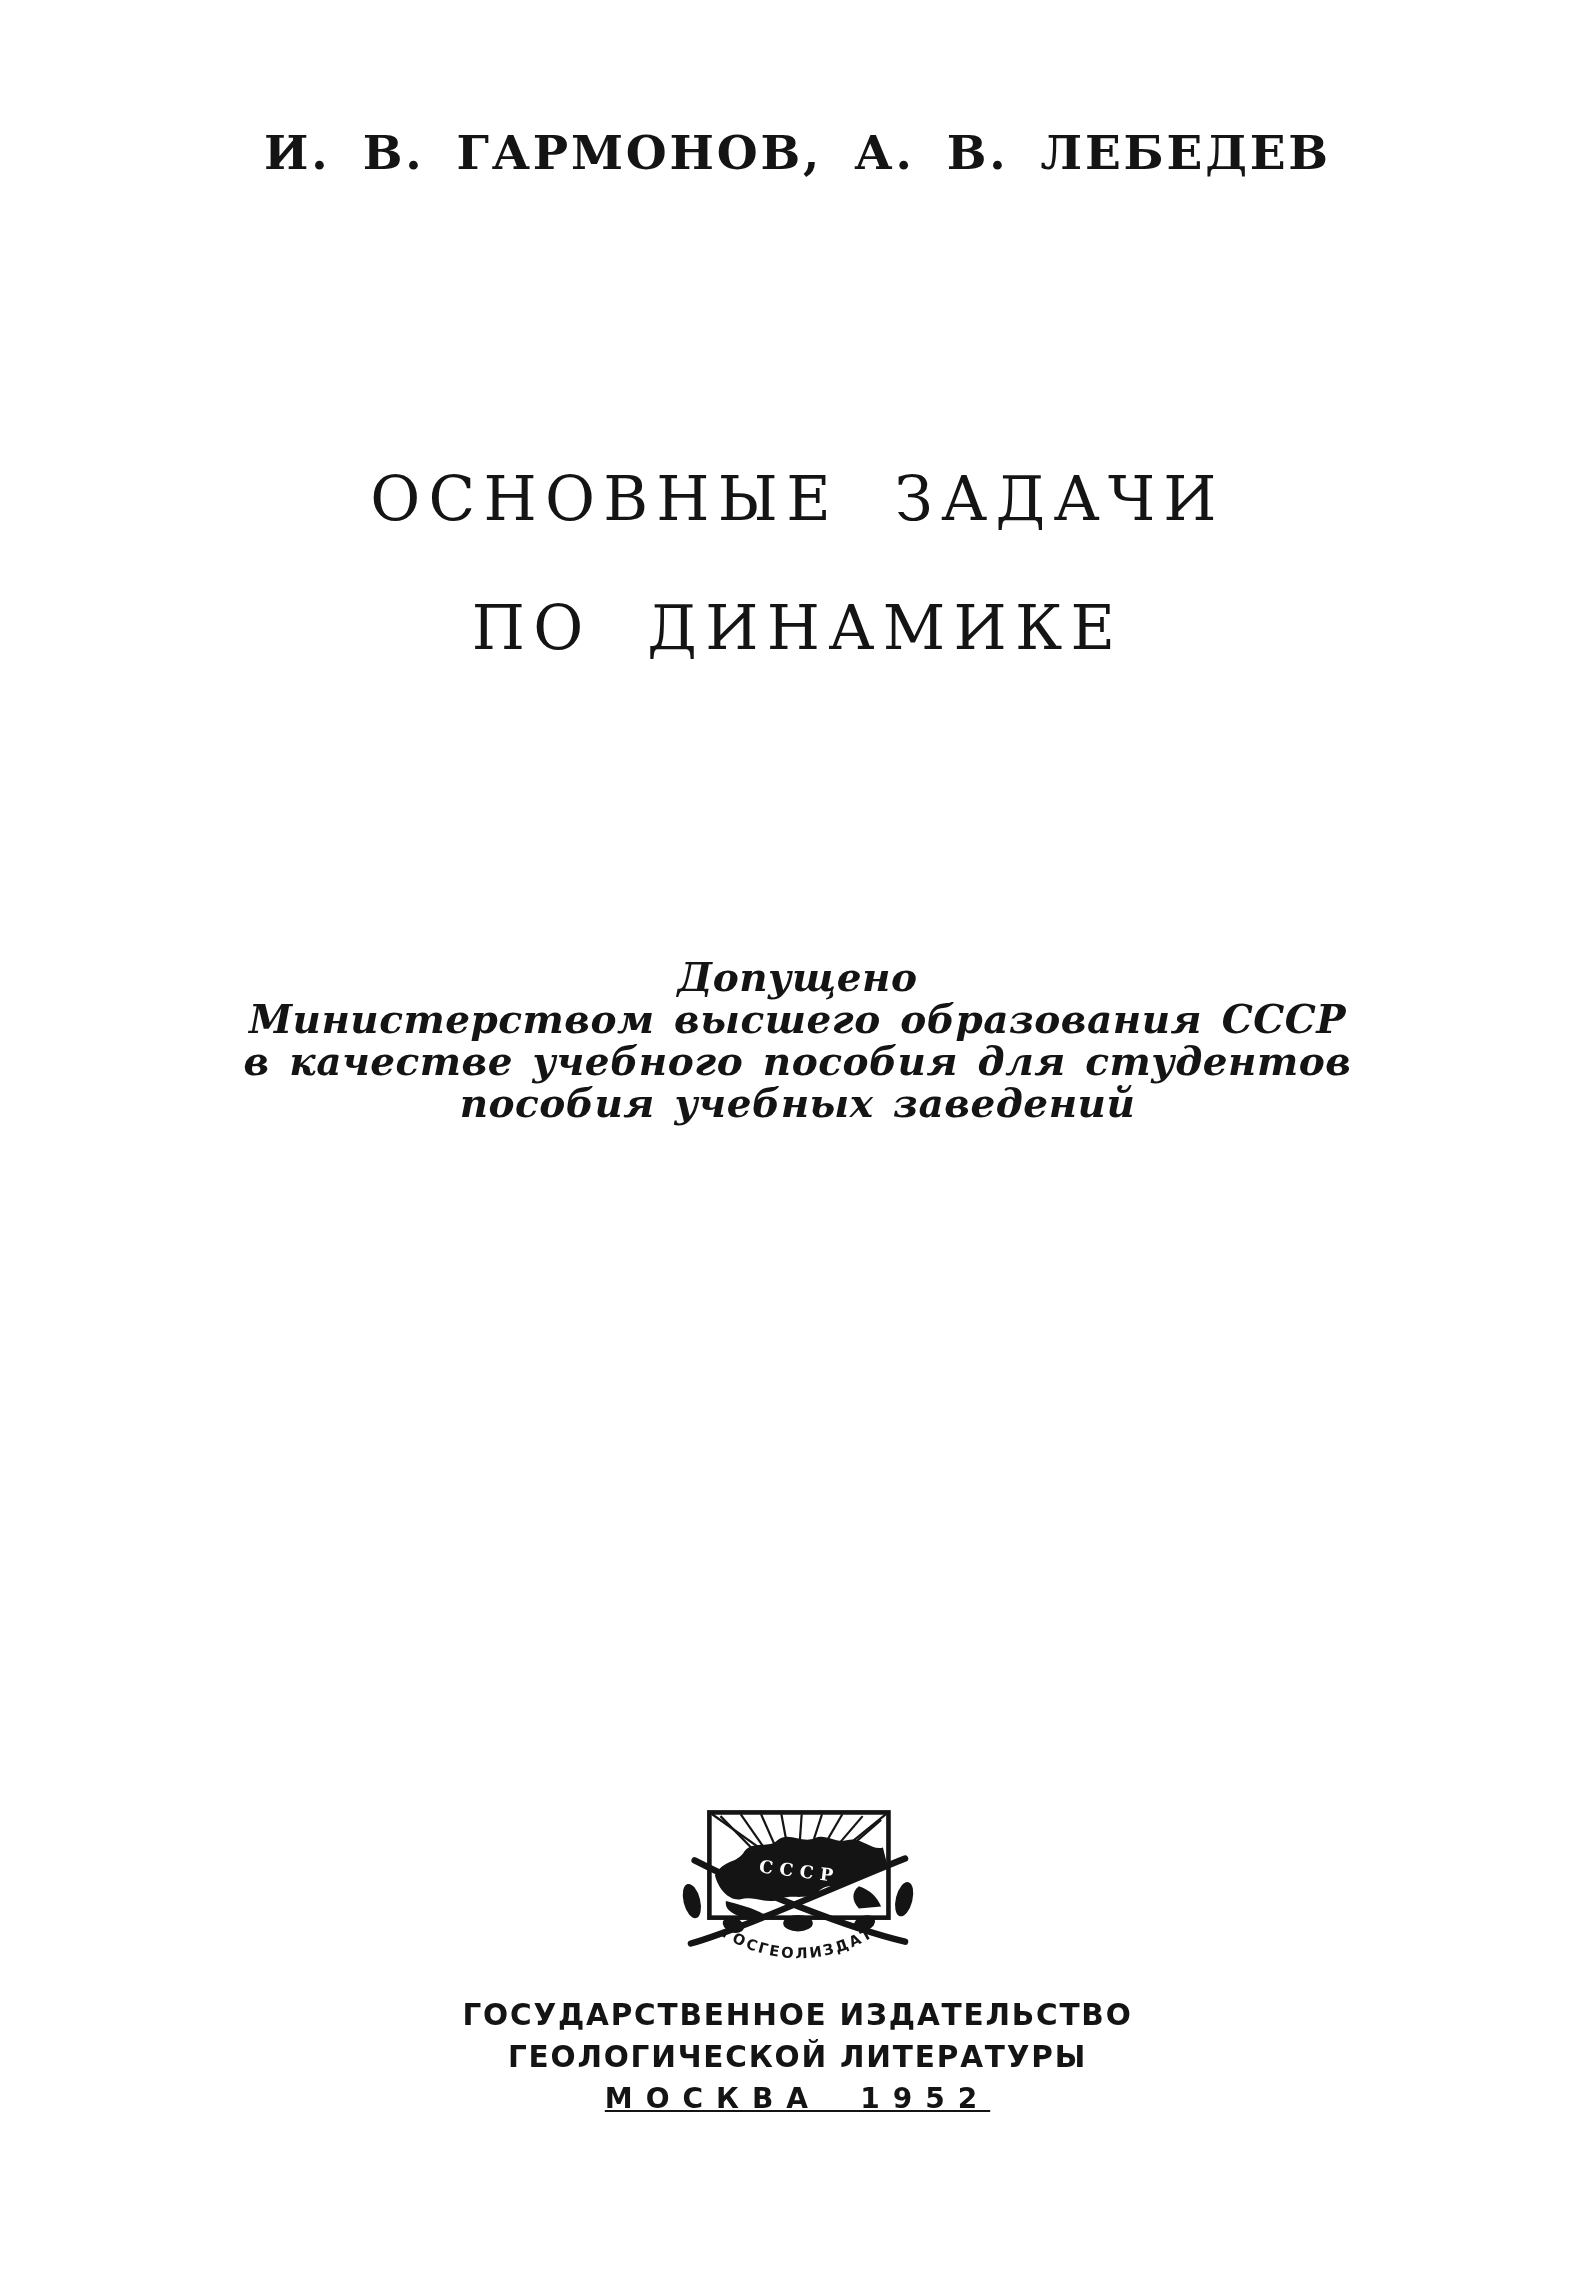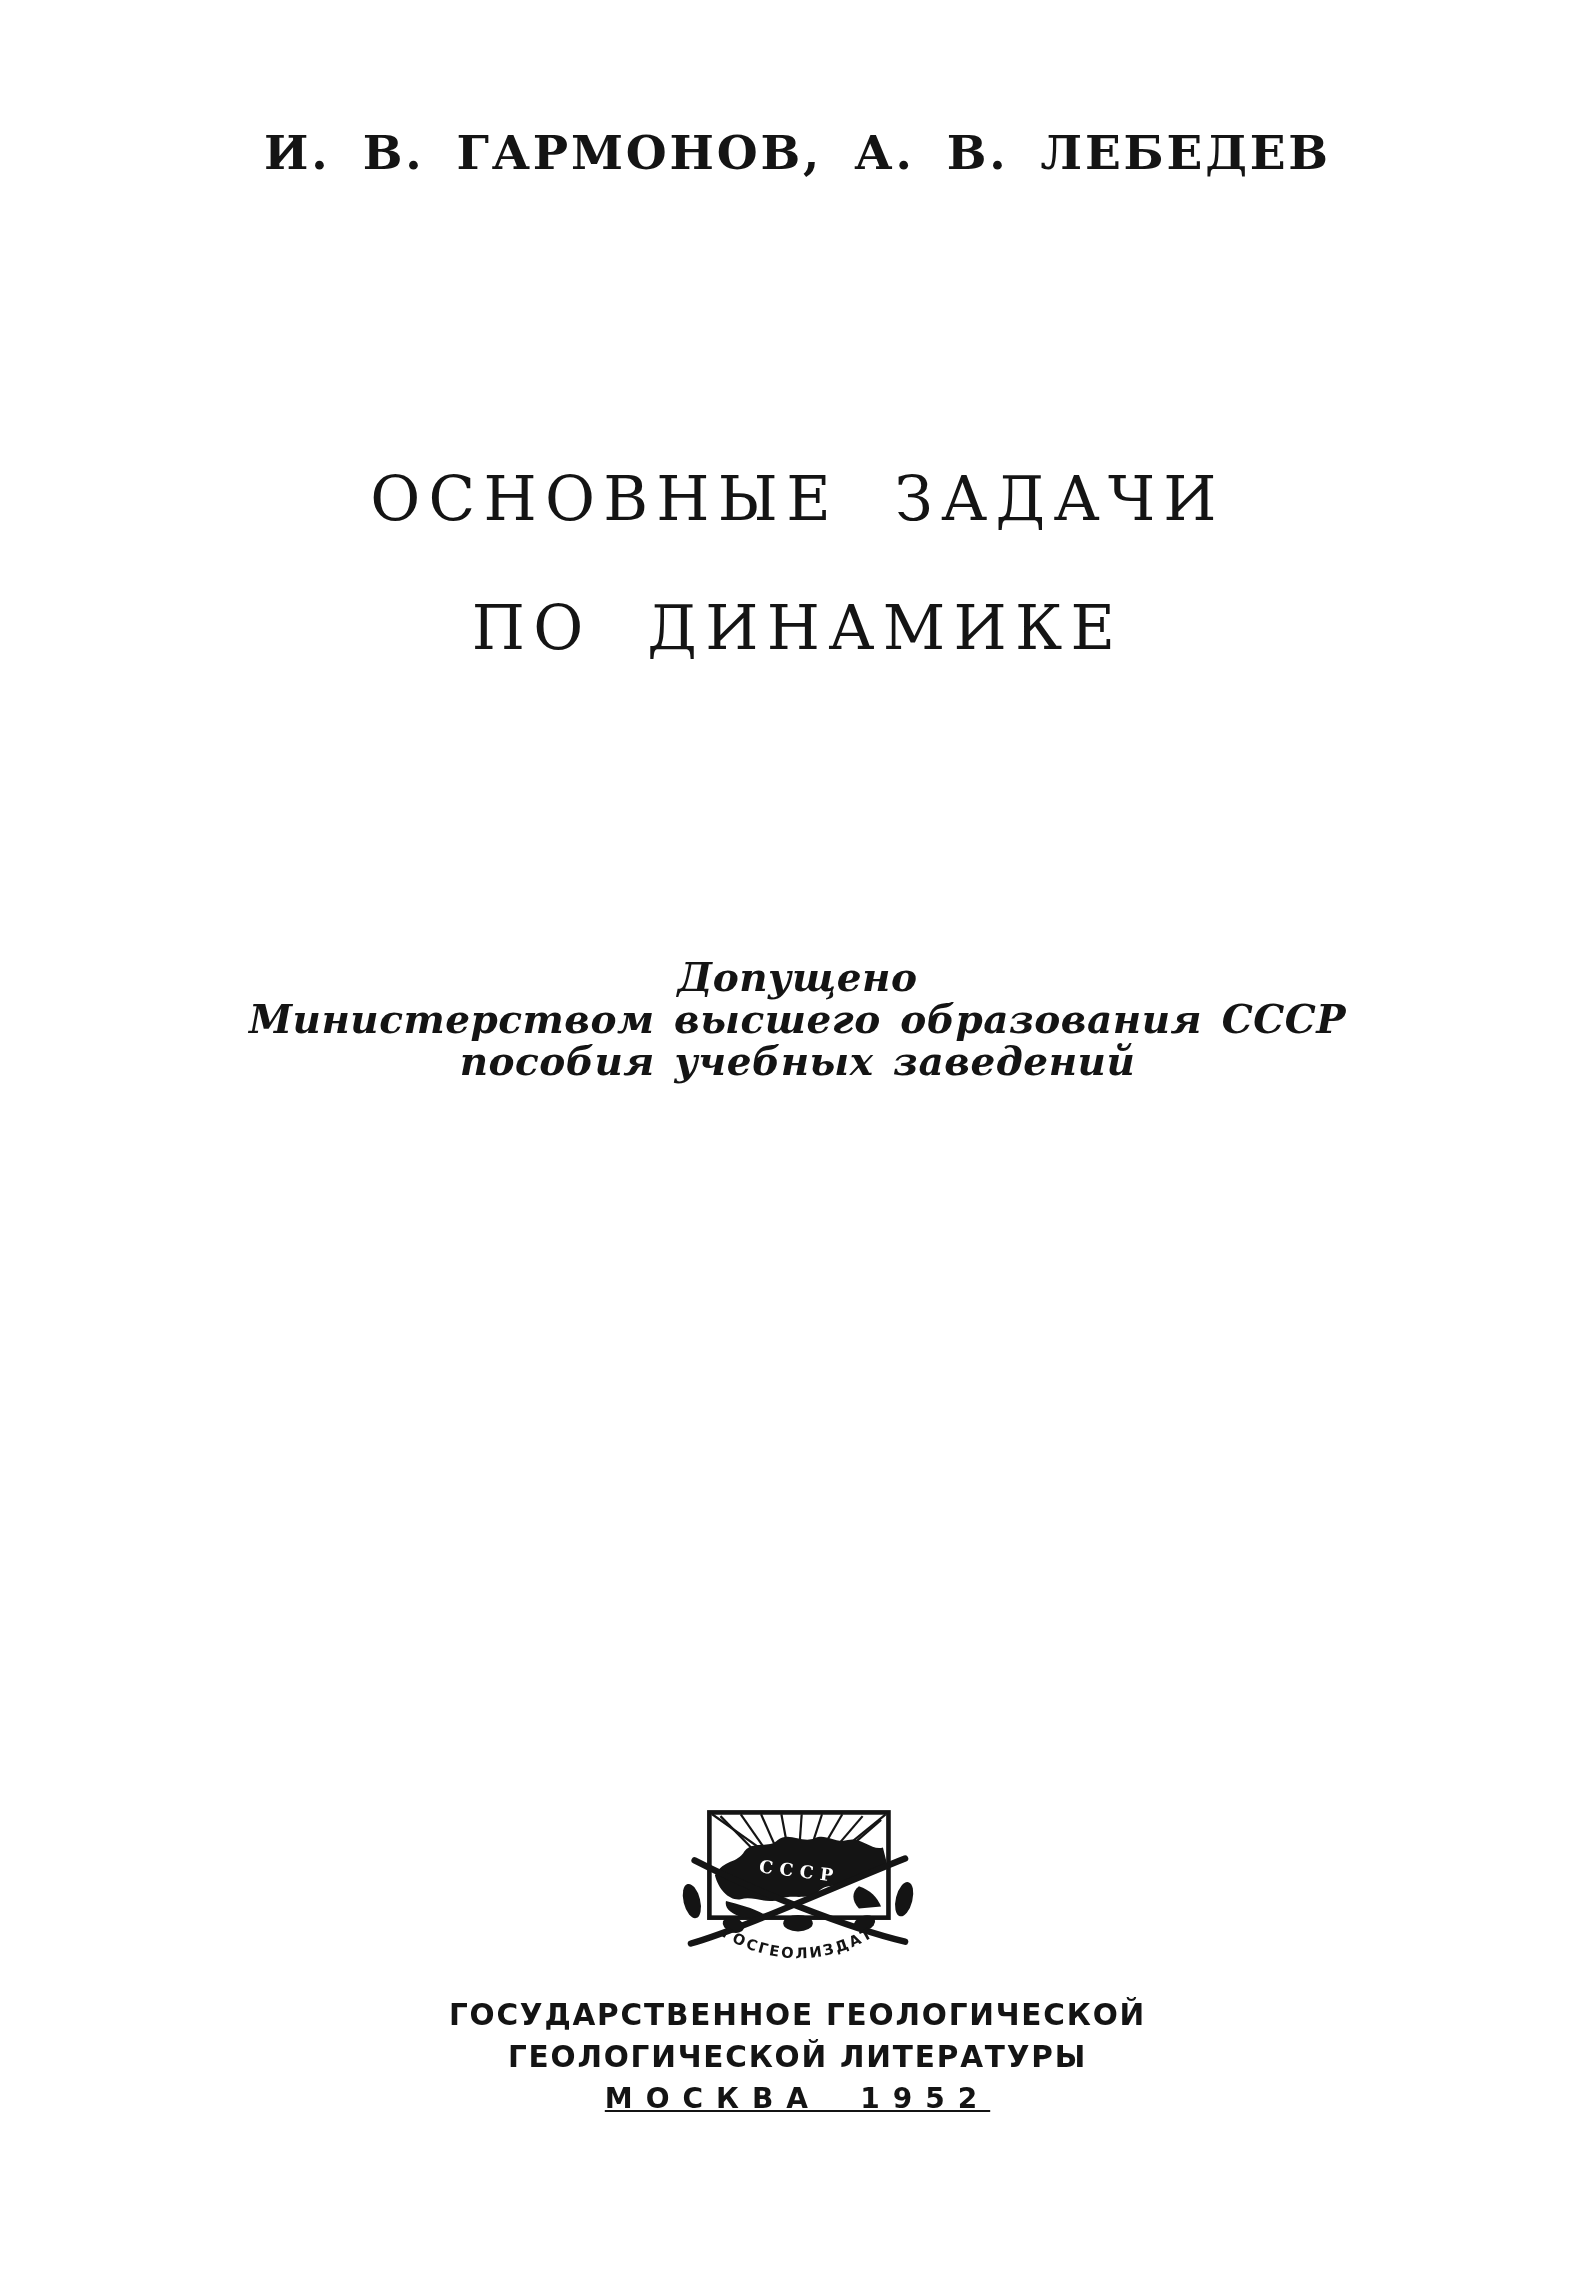--- a/index.html
+++ b/index.html
@@ -82,20 +82,21 @@
   <div class="centered-block authors">И. В. ГАРМОНОВ, А. В. ЛЕБЕДЕВ</div>
 
   <div class="centered-block title">
     <div class="title-line">ОСНОВНЫЕ ЗАДАЧИ</div>
     <div class="title-line">ПО ДИНАМИКЕ</div>
   </div>
 
   <div class="centered-block approval">
     <div>Допущено</div>
     <div>Министерством высшего образования СССР</div>
+    <div>в качестве учебного пособия для студентов</div>
     <div>пособия учебных заведений</div>
   </div>
 
   <div class="centered-block emblem-wrap">
     <svg width="240" height="181" viewBox="0 0 260 196" xmlns="http://www.w3.org/2000/svg">
 
       <rect x="34" y="8" width="194" height="114" fill="#ffffff" class="ink-stroke" stroke-width="5"></rect>
 
       <g class="ink-stroke" stroke-width="2.4">
         <line x1="128" y1="96" x2="46" y2="12"></line>
@@ -142,19 +143,19 @@
       </g>
 
       <path id="ribbon-arc" d="M44,140 Q130,192 216,140" fill="none" stroke="none"></path>
       <text font-family="DejaVu Sans, sans-serif" font-size="16" font-weight="bold" class="ink-fill" letter-spacing="2.5">
         <textPath href="#ribbon-arc" startOffset="50%" text-anchor="middle">ГОСГЕОЛИЗДАТ</textPath>
       </text>
     </svg>
   </div>
 
   <div class="centered-block imprint">
-    <div>ГОСУДАРСТВЕННОЕ ГЕОЛОГИЧЕСКОЙ</div>
+    <div>ГОСУДАРСТВЕННОЕ ИЗДАТЕЛЬСТВО</div>
     <div>ГЕОЛОГИЧЕСКОЙ ЛИТЕРАТУРЫ</div>
     <div class="city-year">МОСКВА 1952</div>
   </div>
 
 </div>
 
 
 </body></html>

